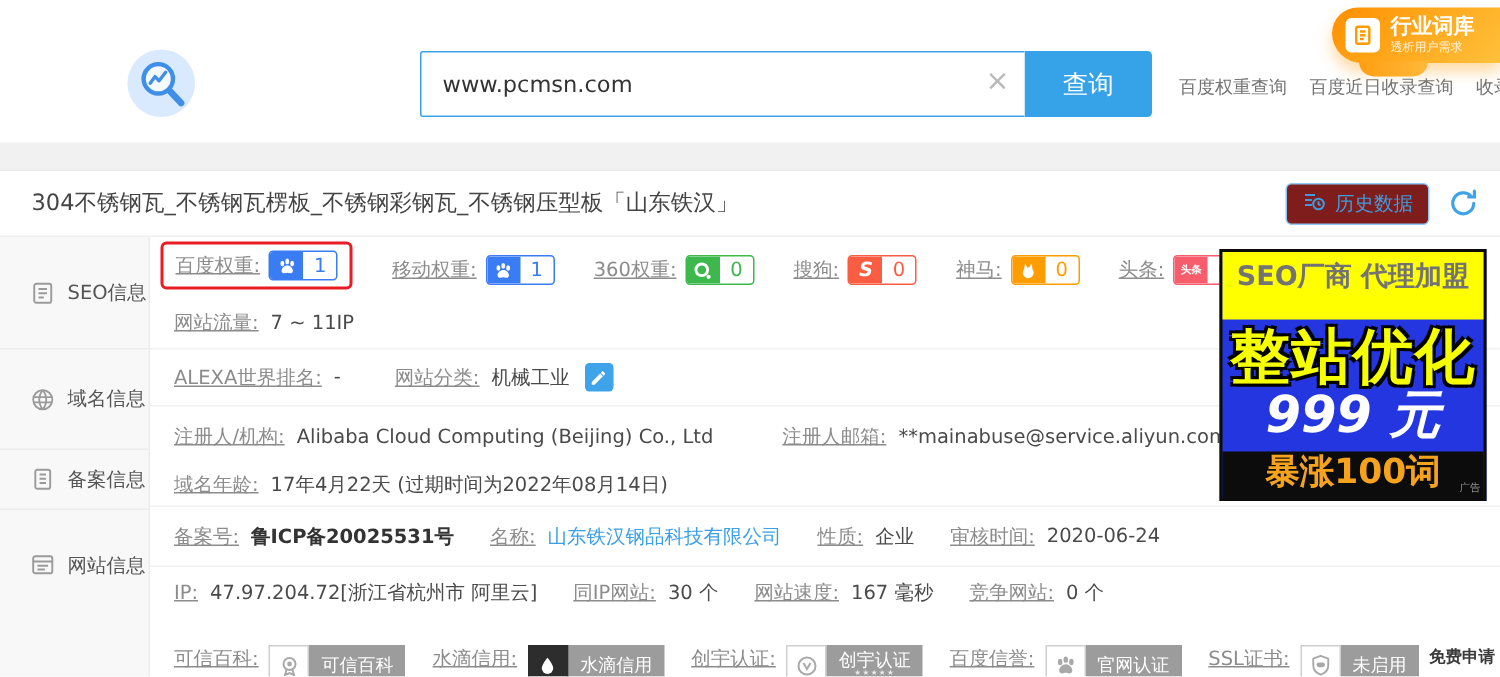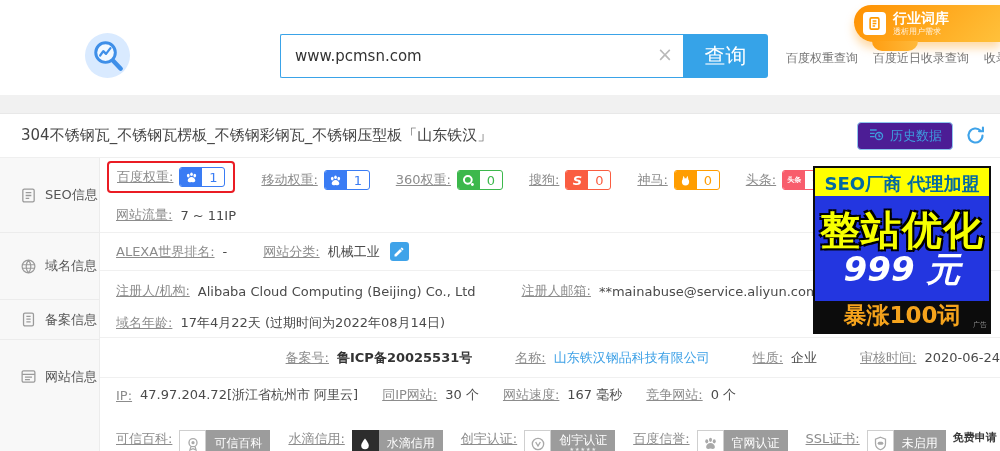--- a/index.html
+++ b/index.html
@@ -7,51 +7,51 @@
   .app { position:relative; width:1000px; height:451px; background:#f1f1f1; overflow:hidden; }
 
   
   .header { position:relative; height:95px; background:#fff; }
   .logo { position:absolute; left:84px; top:32px; display:flex; align-items:center; gap:12px; }
   .logo-text { font-size:22px; color:#333; letter-spacing:1px; }
   .searchbar { position:absolute; left:280px; top:34px; display:flex; }
   .input-wrap { position:relative; width:403px; height:44px; }
   .input-wrap input { width:100%; height:100%; border:1px solid #3aa3e8; border-right:none; border-radius:2px 0 0 2px; padding:0 34px 0 14px; font-size:15px; color:#333; outline:none; font-family:inherit; }
   .clear-x { position:absolute; right:10px; top:9px; color:#b9b9b9; font-size:19px; cursor:pointer; }
-  .query-btn { width:85px; height:44px; background:#36a3e8; color:#fff; border:none; font-size:21px; border-radius:0 3px 3px 0; cursor:pointer; font-family:inherit; }
+  .query-btn { width:85px; height:44px; background:#36a3e8; color:#fff; border:none; font-size:17px; border-radius:0 3px 3px 0; cursor:pointer; font-family:inherit; }
   .nav-links { position:absolute; left:786px; top:50px; display:flex; gap:15px; font-size:12px; color:#737373; white-space:nowrap; }
   .nav-links span { cursor:pointer; }
 
-  .ribbon { position:absolute; right:0; top:5px; width:146px; height:37px; background:linear-gradient(135deg,#ff9000,#ffc13b); border-radius:19px 0 0 22px; display:flex; align-items:center; gap:7px; padding-left:9px; color:#fff; cursor:pointer; box-shadow:0 6px 10px rgba(255,150,0,.35); }
+  .ribbon { position:absolute; right:0; top:5px; width:112px; height:37px; background:linear-gradient(135deg,#ff9000,#ffc13b); border-radius:19px 0 0 22px; display:flex; align-items:center; gap:7px; padding-left:9px; color:#fff; cursor:pointer; box-shadow:0 6px 10px rgba(255,150,0,.35); }
   .ribbon::after { content:""; position:absolute; left:18px; bottom:-9px; width:46px; height:10px; background:linear-gradient(90deg,#ff9e12,#ffb93a); border-radius:0 0 20px 20px; }
   .ribbon-icon { width:23px; height:23px; background:#fff; border-radius:4px; display:flex; align-items:center; justify-content:center; }
   .ribbon-title { font-size:14px; font-weight:bold; line-height:1.15; }
   .ribbon-sub { font-size:8px; color:rgba(255,255,255,.85); }
 
   
   .gap { height:18px; background:#f1f1f1; }
   .panel { background:#fff; border-top:1px solid #e8e8e8; }
   .titlebar { height:44px; display:flex; align-items:center; justify-content:space-between; padding:0 14px 0 21px; border-bottom:1px solid #efefef; }
   .page-title { font-size:15px; color:#444; font-weight:normal; }
   .title-actions { display:flex; align-items:center; gap:12px; }
-  .history-btn { display:flex; align-items:center; gap:6px; border:1px solid #8ec7ef; background:#4c1d95; color:#3e9bdd; font-size:13px; height:28px; padding:0 10px; border-radius:4px; cursor:pointer; font-family:inherit; }
+  .history-btn { display:flex; align-items:center; gap:6px; border:1px solid #8ec7ef; background:#7f1d1d; color:#3e9bdd; font-size:13px; height:28px; padding:0 10px; border-radius:4px; cursor:pointer; font-family:inherit; }
   .refresh { cursor:pointer; display:flex; }
 
   .content { display:flex; height:294px; background:#fff; }
   aside { width:100px; background:#f8f8f8; border-right:1px solid #ececec; }
   .side-item { display:flex; align-items:center; gap:8px; padding-left:20px; color:#555; font-size:13px; border-bottom:1px solid #ececec; cursor:pointer; }
   .s1{height:75px;} .s2{height:38px;} .s3{height:67px;} .s4{height:40px;} .s5{height:73px; border-bottom:none;}
   .side-item svg { flex:none; }
 
   main { position:relative; flex:1; }
   .group { border-bottom:1px solid #f0f0f0; padding-left:16px; }
   .g1 { height:75px; padding-top:9px; }
   .g2 { height:38px; display:flex; align-items:center; gap:36px; }
   .g3 { height:67px; padding-top:11px; }
-  .g4 { height:40px; display:flex; align-items:center; gap:43px;justify-content:flex-end; }
+  .g4 { height:40px; display:flex; align-items:center; gap:24px; }
   .g5 { height:73px; padding-top:8px; border-bottom:none; }
 
   .lbl { color:#8c8c8c; font-size:13px;text-decoration:underline; }
   .val { color:#4a4a4a; font-size:13px; }
   .val-b { color:#333; font-size:13px; font-weight:bold; }
   .link { color:#3ca0e6; font-size:13px; cursor:pointer; }
 
   .weights { display:flex; align-items:center; gap:26px; }
   .witem { display:flex; align-items:center; gap:6px; }
   .witem.hl { border:2px solid #ea1c24; border-radius:4px; padding:4px 8px; margin:-6px 0 0 -9px; }
@@ -71,21 +71,21 @@
   .tbwrap { display:flex; gap:7px; }
   .tb { display:inline-flex; height:27px; cursor:pointer; }
   .tb .tic { width:27px; background:#fff; border:1px solid #cfcfcf; display:flex; align-items:center; justify-content:center; color:#a9a9a9; }
   .tb.dark .tic { background:#2d2d2d; border-color:#2d2d2d; color:#fff; }
   .tb .tl { background:#9c9c9c; color:#fff; font-size:12px; display:flex; flex-direction:column; align-items:center; justify-content:center; padding:0 8px; line-height:1.1; }
   .tb .stars { font-size:5px; color:#e9e9e9; letter-spacing:1px; }
   .free { color:#3b3b3b; font-size:11px; font-weight:bold; cursor:pointer; }
 
   
   .ad { position:absolute; top:8px; right:9px; width:178px; height:168px; border:2px solid #0c0c0c; background:#2336e0; cursor:pointer; display:flex; flex-direction:column; }
-  .ad-top { background:#ffff00; text-align:center; font-size:18px; font-weight:bold; color:#0369a1; padding:4px 0 0; white-space:nowrap; }
+  .ad-top { background:#ffff00; text-align:center; font-size:18px; font-weight:bold; color:#737373; padding:4px 0 17px; white-space:nowrap; }
   .ad-mid { flex:1; display:flex; flex-direction:column; align-items:center; justify-content:center; }
   .ad-big { font-size:40px; font-weight:bold; color:#f6ff00; letter-spacing:1px; line-height:1.05; text-shadow:2px 2px 0 #000,-2px 2px 0 #000,2px -2px 0 #000,-2px -2px 0 #000; white-space:nowrap; }
   .ad-price { font-size:34px; font-weight:bold; font-style:italic; color:#fff; line-height:1.1; white-space:nowrap; }
   .ad-bot { position:relative; background:#0c0c0c; text-align:center; padding:2px 0 4px; }
   .ad-bot-text { font-size:23px; font-weight:bold; color:#f5a31c; line-height:1.1; white-space:nowrap; }
   .ad-tag { position:absolute; right:2px; bottom:2px; font-size:7px; color:#8e8e8e; }
 </style>
 </head>
 <body>
 

